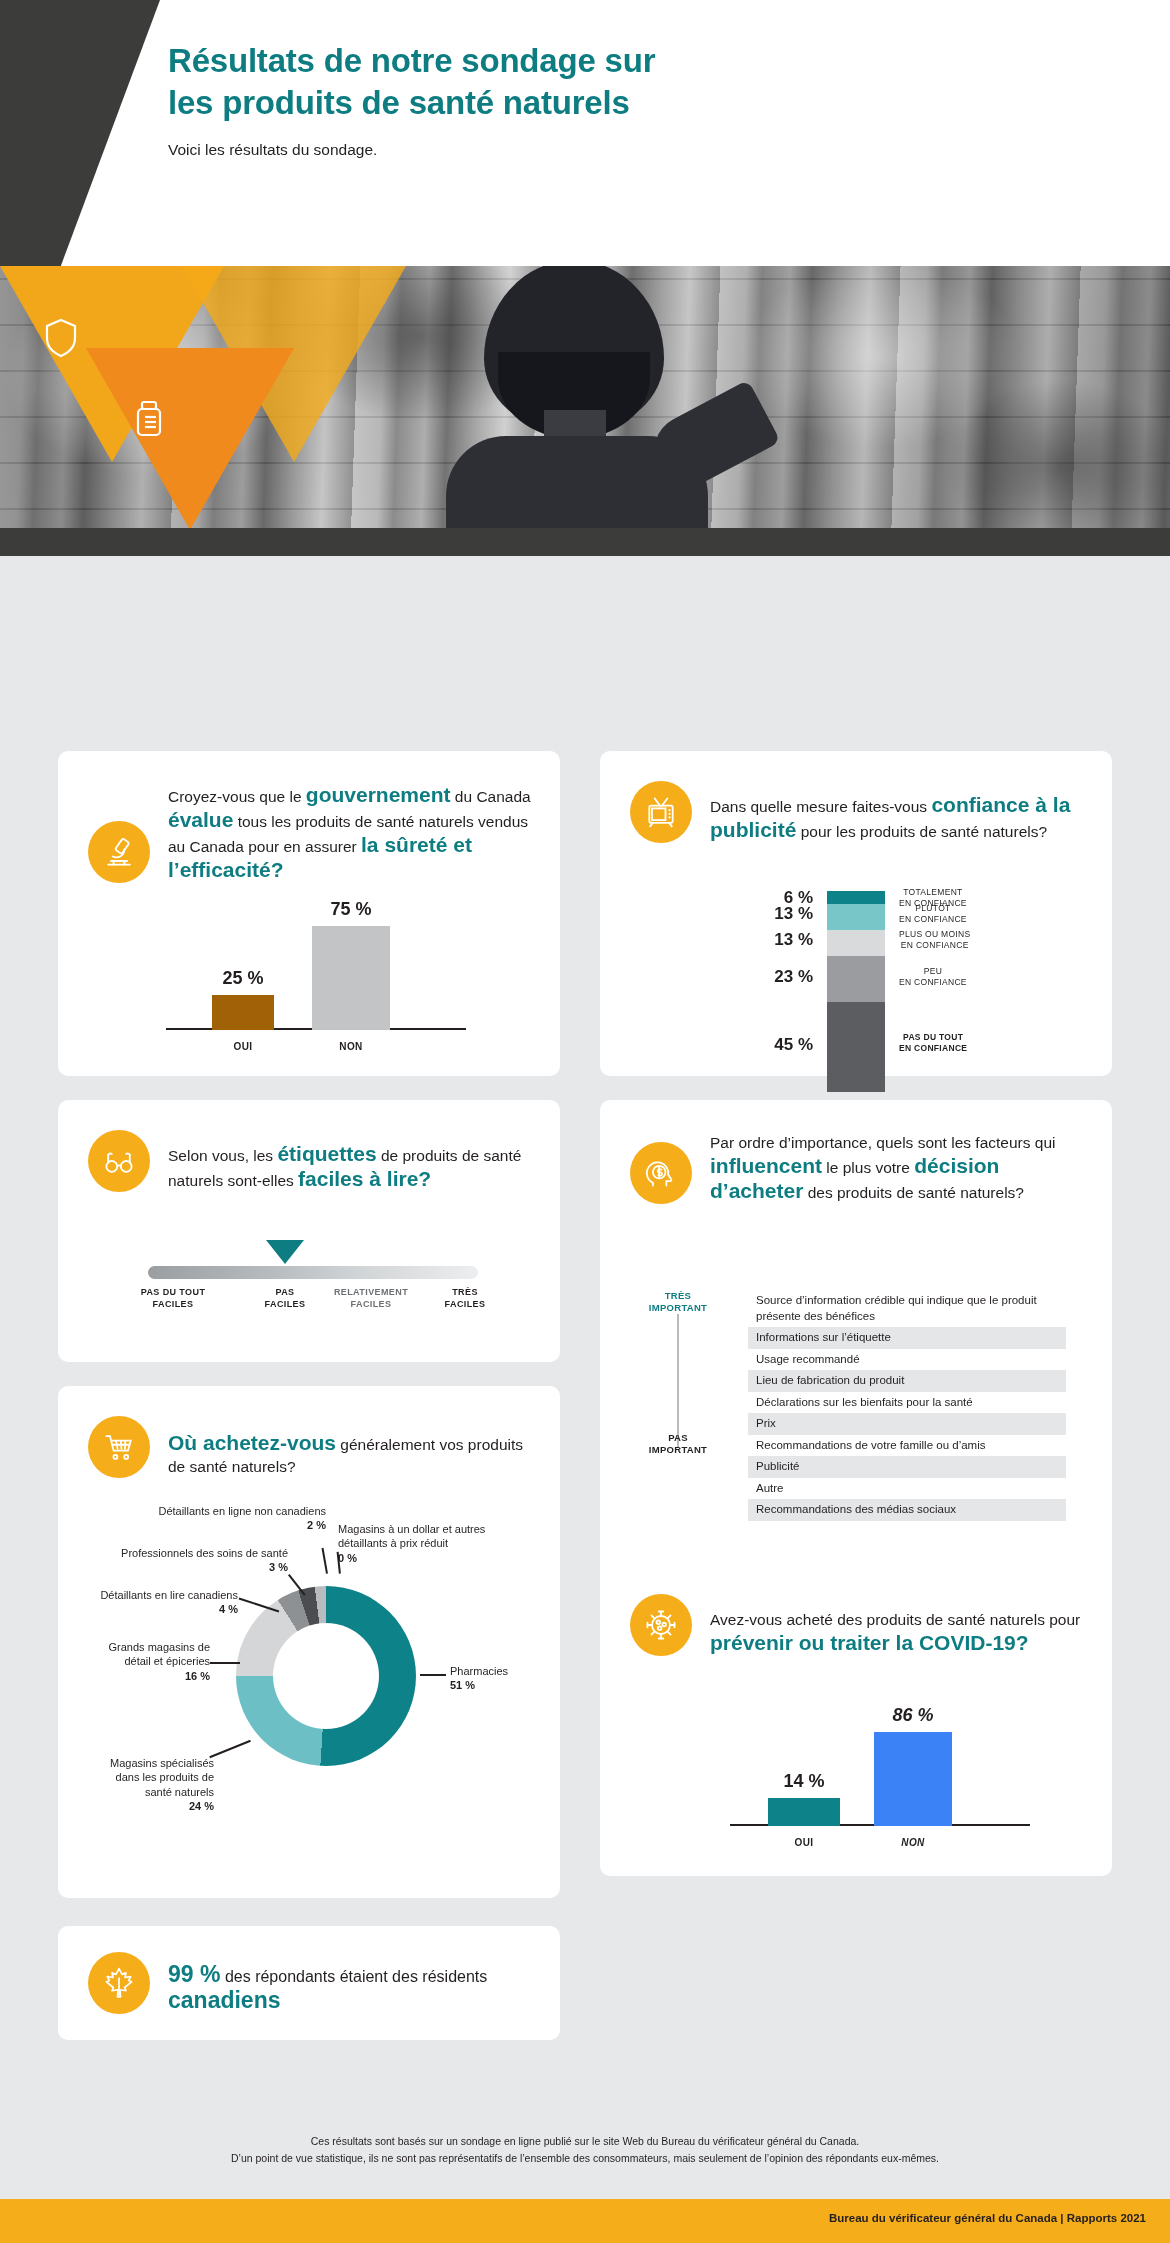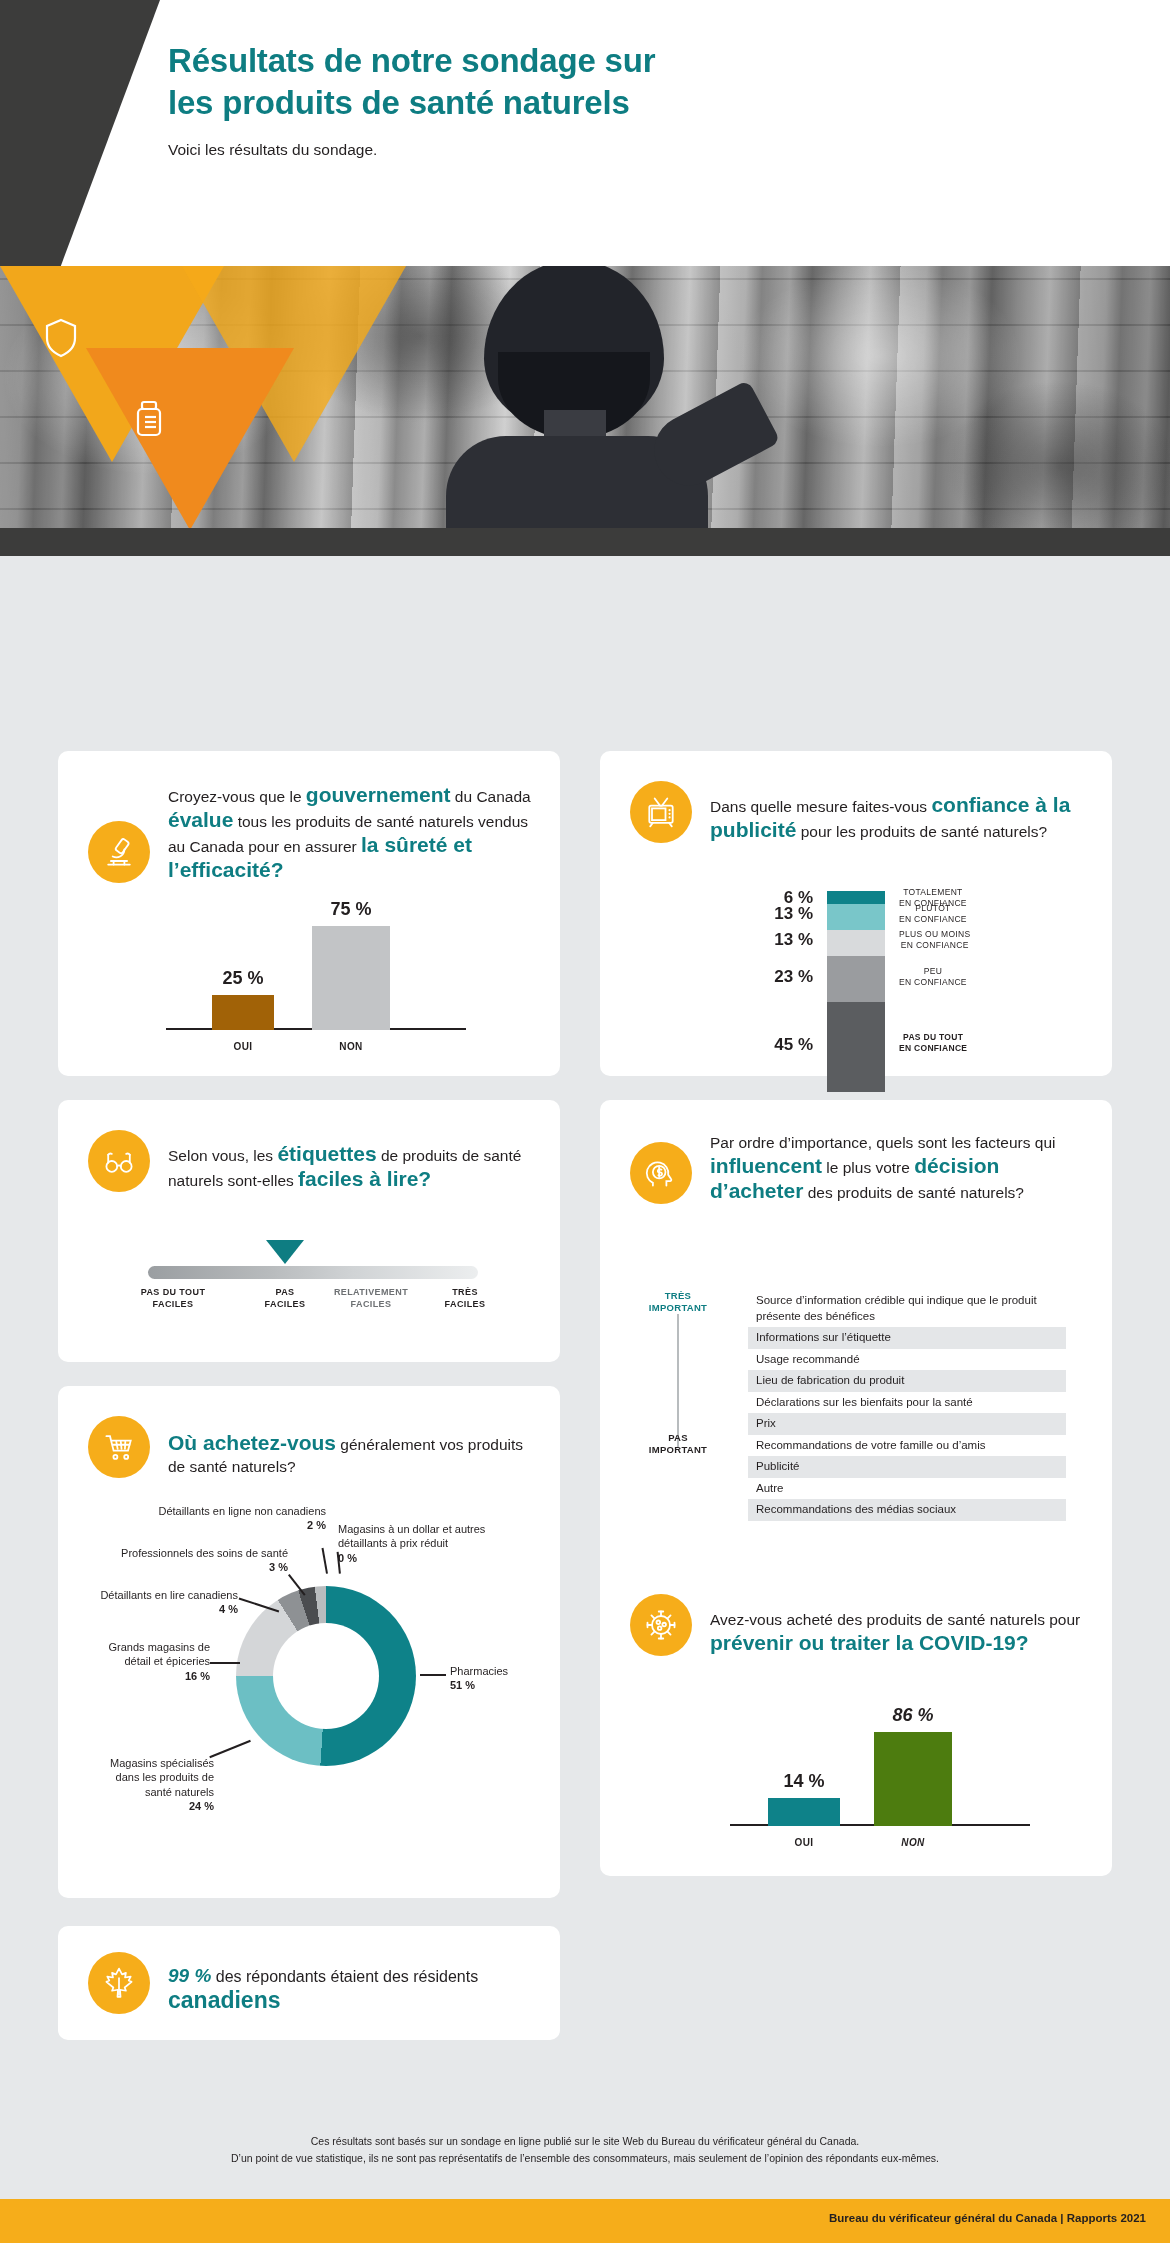--- a/index.html
+++ b/index.html
@@ -672,37 +672,37 @@
           <span>Avez-vous acheté des produits de santé naturels pour </span><b>prévenir ou traiter la COVID-19?</b>
         </div>
       </div>
 
       <div class="barchart" style="position:absolute; left:130px; top:168px; width:300px; height:120px;">
         <div class="bc-baseline" style="width:300px;"></div>
         <div class="bar" style="left:38px; width:72px; height:28px; background:#0e8289;">
           <div class="bar-val">14 %</div>
           <div class="bar-lab">OUI</div>
         </div>
-        <div class="bar" style="left:144px; width:78px; height:94px; background:#4d7c0f;font-style:italic;">
+        <div class="bar" style="left:144px; width:78px; height:94px; background:#3b82f6;font-style:italic;">
           <div class="bar-val">86 %</div>
           <div class="bar-lab">NON</div>
         </div>
       </div>
     </div>
 
     <div class="card" style="left:58px; top:1370px; width:502px; height:114px;">
       <div class="card-head" style="padding:26px 28px 0 30px;">
         <div class="badge">
           <svg width="36" height="36" viewBox="0 0 40 40" fill="none" stroke="#fff" stroke-width="1.9" stroke-linejoin="round">
             <path d="M20 4 l3.4 6.4 4.3 -1.6 -1 5.1 6.3 -1 -2.2 4.2 3.2 1.6 -7.7 6.3 1.4 3.6 -6.6 -1.1 .6 7.9 h-3.4 l.6 -7.9 -6.6 1.1 1.4 -3.6 -7.7 -6.3 3.2 -1.6 -2.2 -4.2 6.3 1 -1 -5.1 4.3 1.6 Z"></path>
             <line x1="20" y1="14" x2="20" y2="34"></line>
           </svg>
         </div>
         <div class="q" style="font-size:16px; line-height:1.45;">
-          <b style="font-size:19px;font-style:italic;">99 %</b><span> des répondants étaient des résidents </span><b style="font-size:23px;">canadiens</b>
+          <b style="font-size:23px;">99 %</b><span> des répondants étaient des résidents </span><b style="font-size:23px;">canadiens</b>
         </div>
       </div>
     </div>
 
   </div>
 
   <div class="foot-note">
     <div>Ces résultats sont basés sur un sondage en ligne publié sur le site Web du Bureau du vérificateur général du Canada.</div>
     <div>D’un point de vue statistique, ils ne sont pas représentatifs de l’ensemble des consommateurs, mais seulement de l’opinion des répondants eux-mêmes.</div>
   </div>

